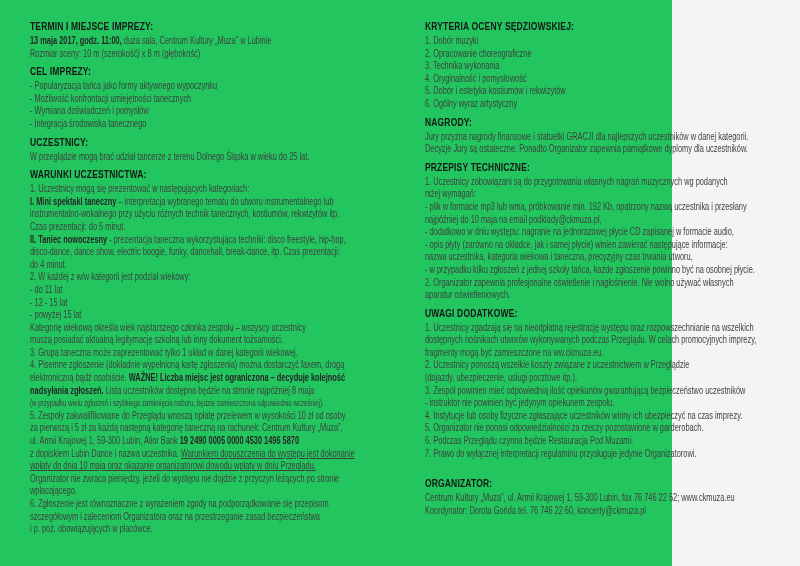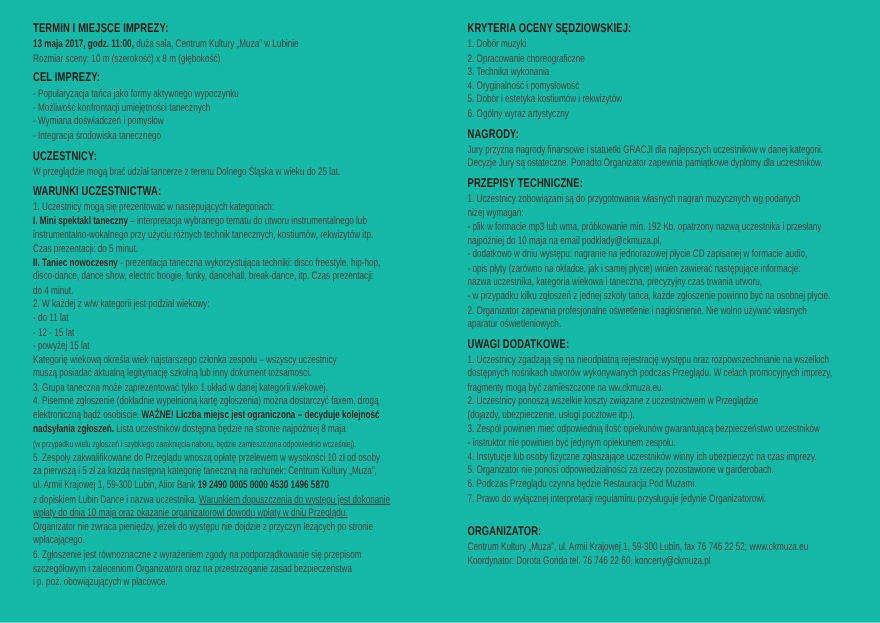--- a/index.html
+++ b/index.html
@@ -2,22 +2,22 @@
 <html><head>
 <meta charset="utf-8">
 <style>
   html,body { margin:0; padding:0; }
   body {
     width:800px; height:566px; overflow:hidden;
     background:#f4f4f4;
     font-family:"Liberation Sans", sans-serif;
   }
   .page {
-    position:relative; width:800px; height:566px;
-    background:#14b8a6; color:#3f3f3f;
+    position:relative; width:672px; height:566px;
+    background:#22c55e; color:#3f3f3f;
   }
   .col { position:absolute; top:20px; }
   .col-left  { left:30px; }
   .col-right { left:425px; }
   .col-inner {
     width:506px;
     transform:scaleX(0.74);
     transform-origin:0 0;
   }
   .line {

